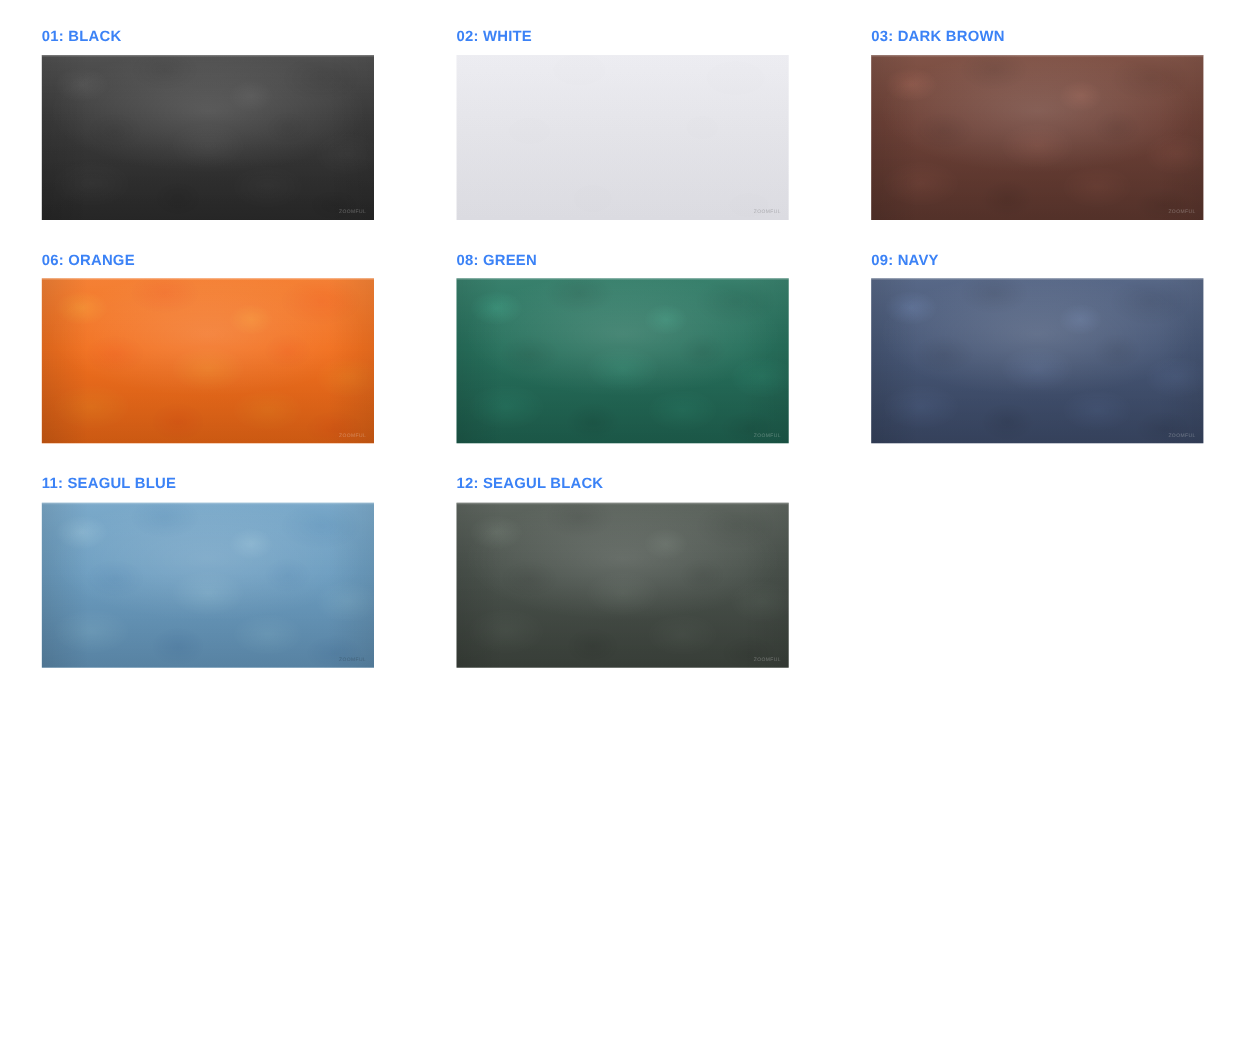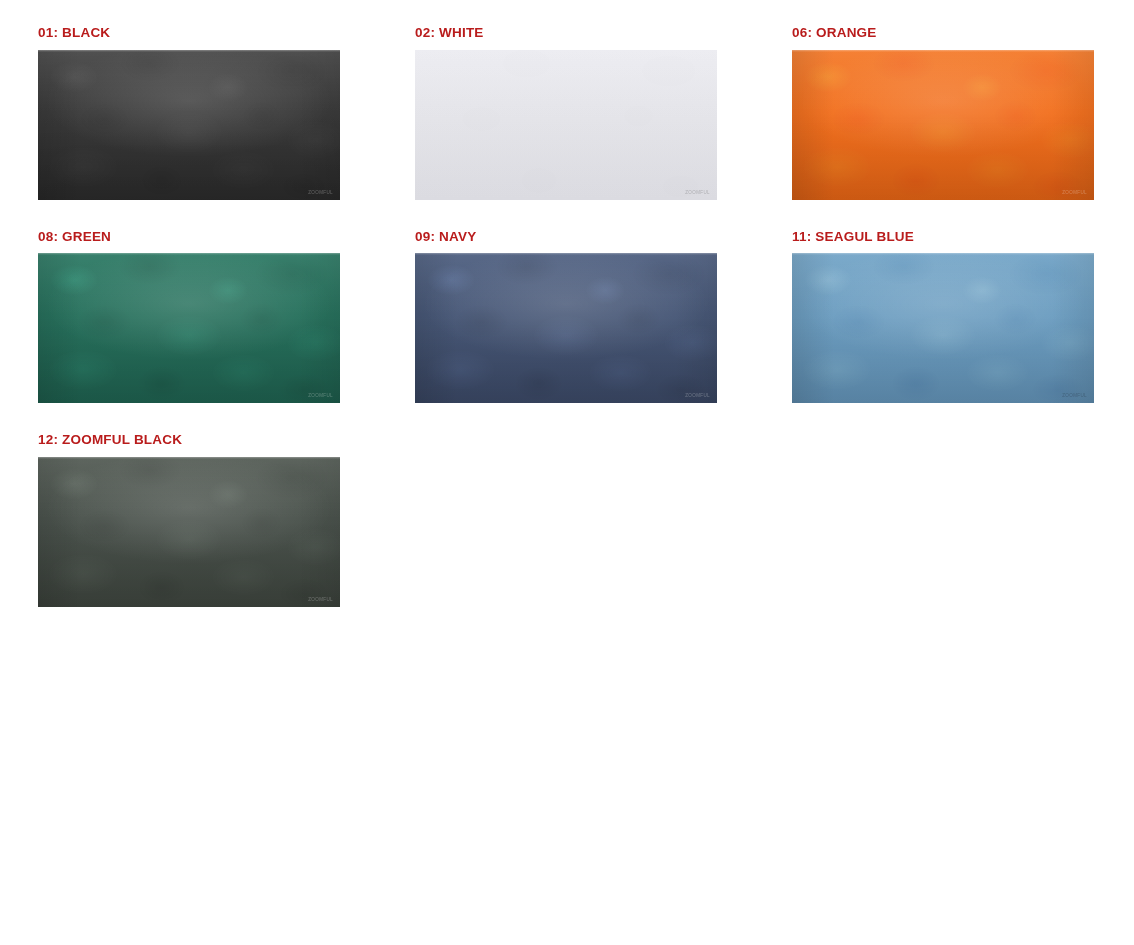--- a/index.html
+++ b/index.html
@@ -33,21 +33,21 @@
   }
 
   .swatch-cell {
     width: 302px;
   }
 
   .swatch-label {
     font-size: 13.5px;
     font-weight: bold;
     letter-spacing: 0.2px;
-    color: #b91c1c;
+    color: #3b82f6;
     line-height: 1;
     margin-bottom: 10px;
     white-space: pre;
   }
 
   .swatch-chip {
     position: relative;
     width: 302px;
     height: 150px;
     overflow: hidden;
@@ -131,20 +131,29 @@
       </div>
       <div class="swatch-cell">
         <div class="swatch-label">02: WHITE</div>
         <div class="swatch-chip flat wm-dark" style="background: linear-gradient(rgb(236, 236, 241) 0%, rgb(231, 231, 236) 45%, rgb(226, 226, 232) 100%);">
           <div class="texture"></div>
           <div class="sheen"></div>
           <div class="watermark">ZOOMFUL</div>
         </div>
       </div>
       <div class="swatch-cell">
+        <div class="swatch-label">03: DARK BROWN</div>
+        <div class="swatch-chip wm-light" style="background: linear-gradient(rgb(122, 74, 61) 0%, rgb(109, 65, 55) 45%, rgb(95, 56, 47) 100%);">
+          <div class="texture"></div>
+          <div class="sheen"></div>
+          <div class="top-edge"></div>
+          <div class="watermark">ZOOMFUL</div>
+        </div>
+      </div>
+      <div class="swatch-cell">
         <div class="swatch-label">06: ORANGE</div>
         <div class="swatch-chip wm-light" style="background: linear-gradient(rgb(244, 122, 42) 0%, rgb(242, 112, 31) 45%, rgb(233, 102, 21) 100%);">
           <div class="texture"></div>
           <div class="sheen"></div>
           <div class="top-edge"></div>
           <div class="watermark">ZOOMFUL</div>
         </div>
       </div>
       <div class="swatch-cell">
         <div class="swatch-label">08: GREEN</div>
@@ -167,21 +176,21 @@
       <div class="swatch-cell">
         <div class="swatch-label">11: SEAGUL BLUE</div>
         <div class="swatch-chip wm-dark" style="background: linear-gradient(rgb(116, 165, 199) 0%, rgb(108, 157, 192) 45%, rgb(100, 149, 186) 100%);">
           <div class="texture"></div>
           <div class="sheen"></div>
           <div class="top-edge"></div>
           <div class="watermark">ZOOMFUL</div>
         </div>
       </div>
       <div class="swatch-cell">
-        <div class="swatch-label">12: ZOOMFUL BLACK</div>
+        <div class="swatch-label">12: SEAGUL BLACK</div>
         <div class="swatch-chip wm-light" style="background: linear-gradient(rgb(85, 93, 86) 0%, rgb(74, 82, 76) 45%, rgb(63, 70, 63) 100%);">
           <div class="texture"></div>
           <div class="sheen"></div>
           <div class="top-edge"></div>
           <div class="watermark">ZOOMFUL</div>
         </div>
       </div>
     </div>
 </div>
 

